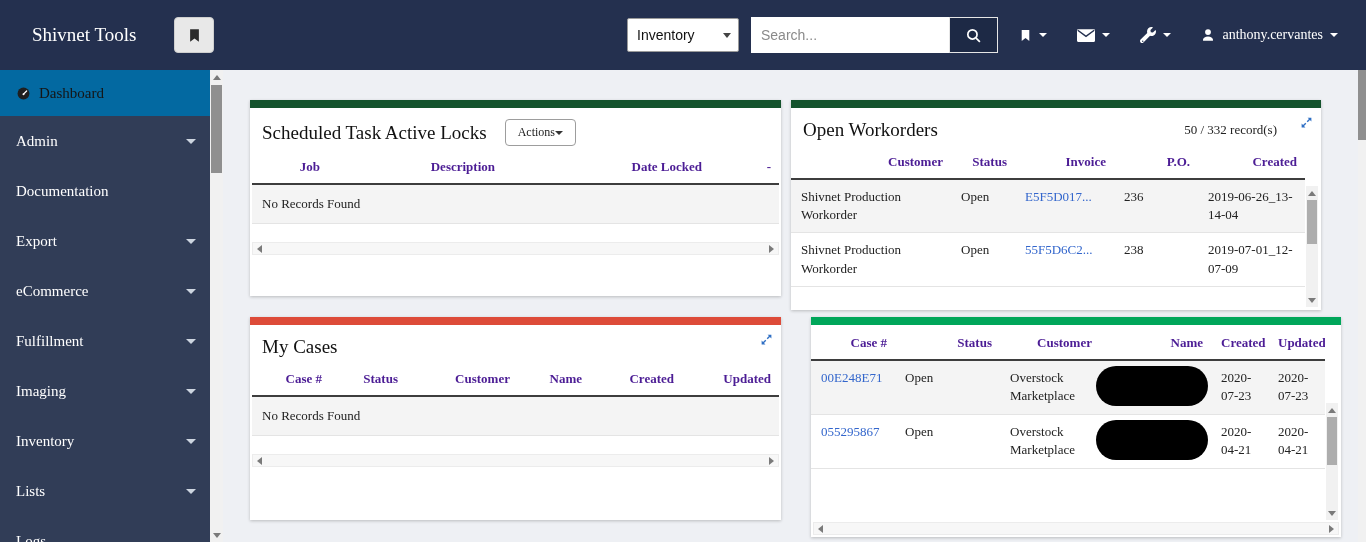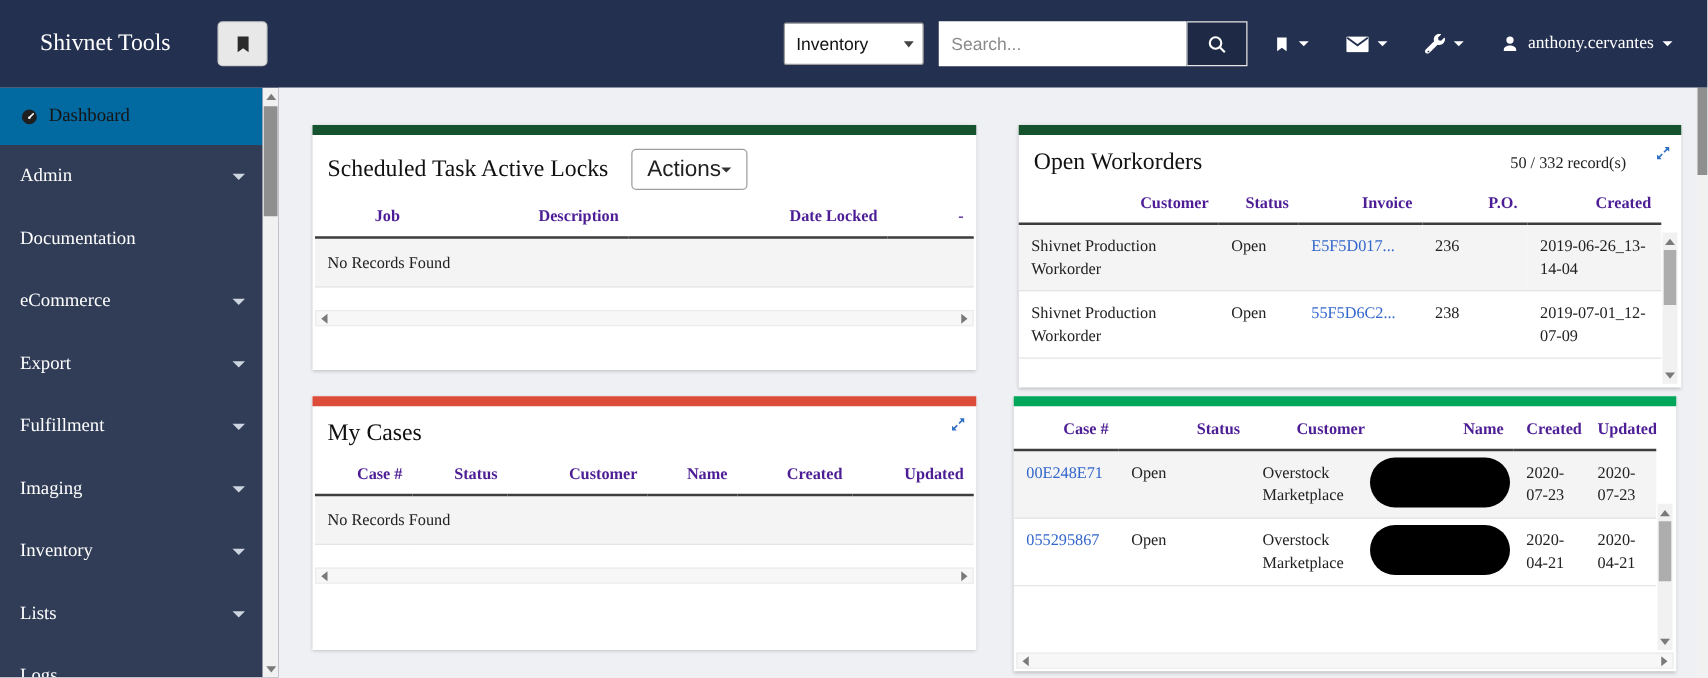--- a/index.html
+++ b/index.html
@@ -64,29 +64,29 @@
   .tri-l { width:0;height:0;border-top:4px solid transparent;border-bottom:4px solid transparent;border-right:5px solid #7a7a7a; }
   .tri-r { width:0;height:0;border-top:4px solid transparent;border-bottom:4px solid transparent;border-left:5px solid #7a7a7a; }
 
   
   .main { position:absolute; left:223px; top:70px; right:8px; bottom:0; background:#eef0f4; }
   .panel {
     position:absolute; background:#fff; border-top:8px solid #14532d;
     box-shadow:0 1px 3px rgba(0,0,0,.22);
   }
   #panel-locks      { left:27px;  top:30px;  width:531px; height:196px; }
-  #panel-workorders { left:592px; top:30px;  width:530px; height:210px; }
+  #panel-workorders { left:568px; top:30px;  width:530px; height:210px; }
   #panel-mycases    { left:27px;  top:247px; width:531px; height:203px; border-top-color:#dd4b39; }
   #panel-opencases  { left:588px; top:247px; width:530px; height:220px; border-top-color:#00a65a; }
 
   .panel-head { display:flex; align-items:center; padding:11px 14px 3px 12px; position:relative; }
   .panel-title { margin:0; font-size:19px; font-weight:normal; color:#111; white-space:nowrap; }
   .actions-btn {
     margin-left:18px; background:#fff; border:1px solid #9d9d9d; border-radius:4px;
-    font-family:Liberation Sans, sans-serif; font-size:18px; color:#222;
+    font-family:Liberation Serif, serif; font-size:12px; color:#222;
     padding:5px 12px; display:flex; align-items:center; gap:0; cursor:pointer;
   }
   .actions-btn .caret-down { color:#333; }
   .record-count { margin-left:auto; font-size:13px; color:#222; padding-right:30px; white-space:nowrap; }
   .expand-btn { position:absolute; top:6px; right:6px; background:none; border:none; padding:2px; cursor:pointer; line-height:0; }
 
   table.grid { border-collapse:collapse; table-layout:fixed; margin:4px 2px 0 2px; }
   #panel-locks table.grid, #panel-mycases table.grid { width:527px; }
   #panel-workorders table.grid, #panel-opencases table.grid { width:514px; margin-left:0; }
   .grid th {
@@ -188,25 +188,25 @@
       <span>Dashboard</span>
     </div>
     <div class="side-item">
       <span>Admin</span>
       <span class="caret-down"></span>
     </div>
     <div class="side-item">
       <span>Documentation</span>
     </div>
     <div class="side-item">
+      <span>Export</span>
+      <span class="caret-down"></span>
+    </div>
+    <div class="side-item">
       <span>eCommerce</span>
-      <span class="caret-down"></span>
-    </div>
-    <div class="side-item">
-      <span>Export</span>
       <span class="caret-down"></span>
     </div>
     <div class="side-item">
       <span>Fulfillment</span>
       <span class="caret-down"></span>
     </div>
     <div class="side-item">
       <span>Imaging</span>
       <span class="caret-down"></span>
     </div>

